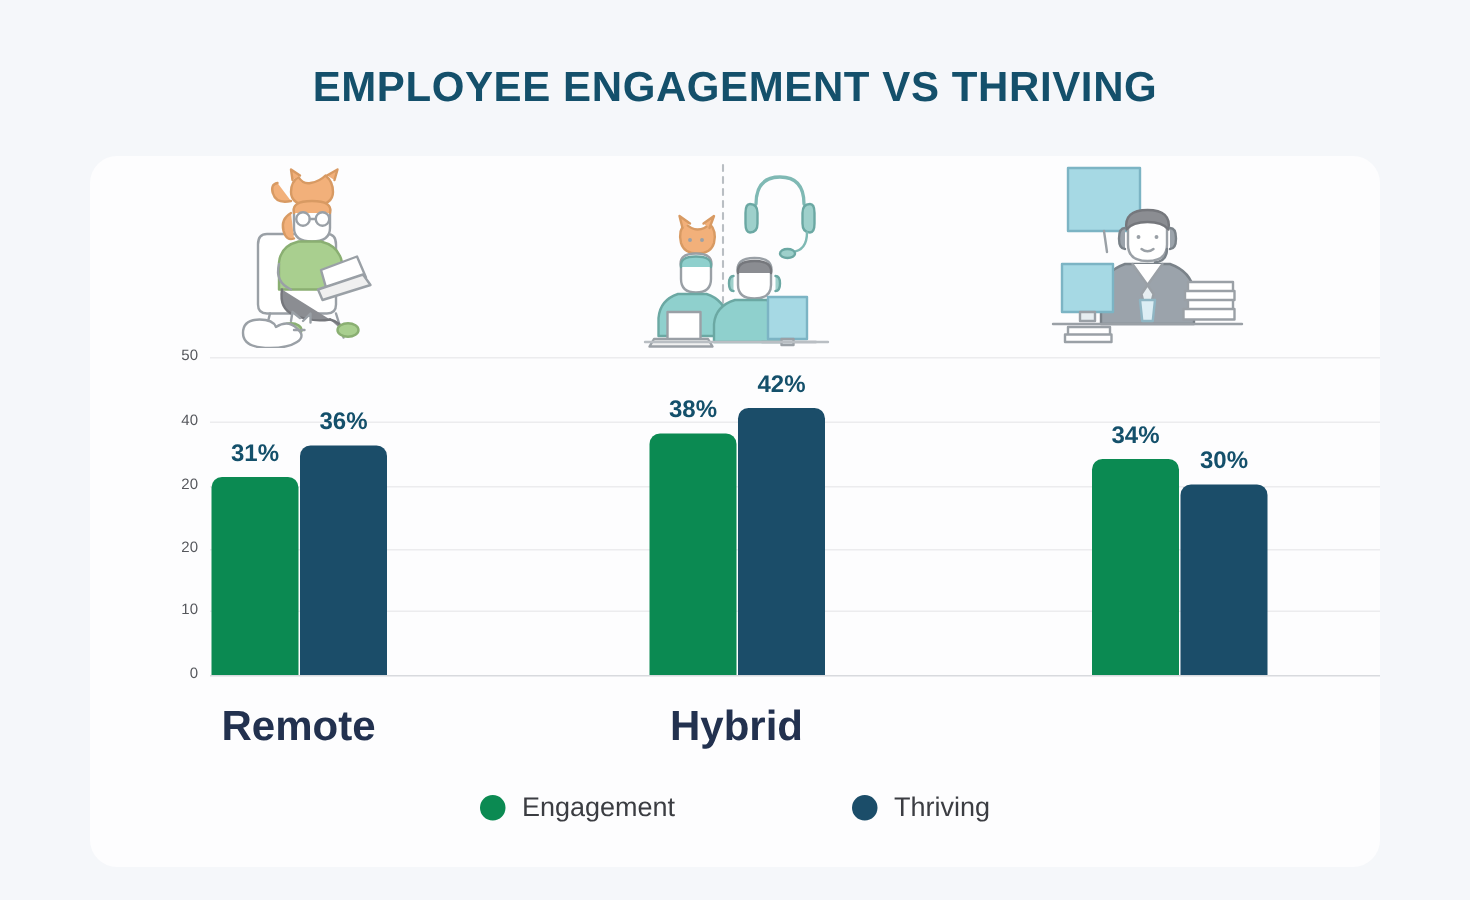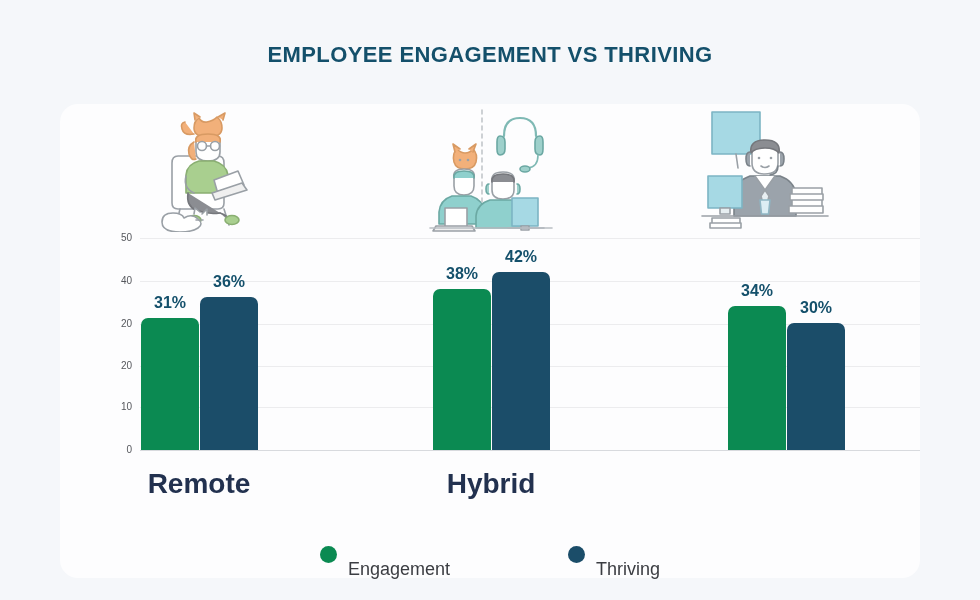--- a/index.html
+++ b/index.html
@@ -19,21 +19,21 @@
     height: 600px;
   }
 
   
   .chart-title {
     position: absolute;
     left: 0;
     top: 42px;
     width: 980px;
     text-align: center;
-    font-size: 22px;
+    font-size: 28px;
     font-weight: bold;
     letter-spacing: 0.4px;
     color: #14506b;
     text-transform: uppercase;
     font-family: "Liberation Sans", sans-serif;
   }
 
   
   .card {
     position: absolute;
@@ -129,21 +129,20 @@
   .legend-dot {
     width: 17px;
     height: 17px;
     border-radius: 50%;
     display: block;
   }
   .legend-text {
     font-size: 18px;
     color: #3b3d42;
     font-family: "Liberation Sans", sans-serif;
-    margin-top: 31px;
   }
 </style>
 </head>
 <body>
 
 <div class="stage">
 
   <div class="chart-title">EMPLOYEE ENGAGEMENT VS THRIVING</div>
 
   <div class="card">

